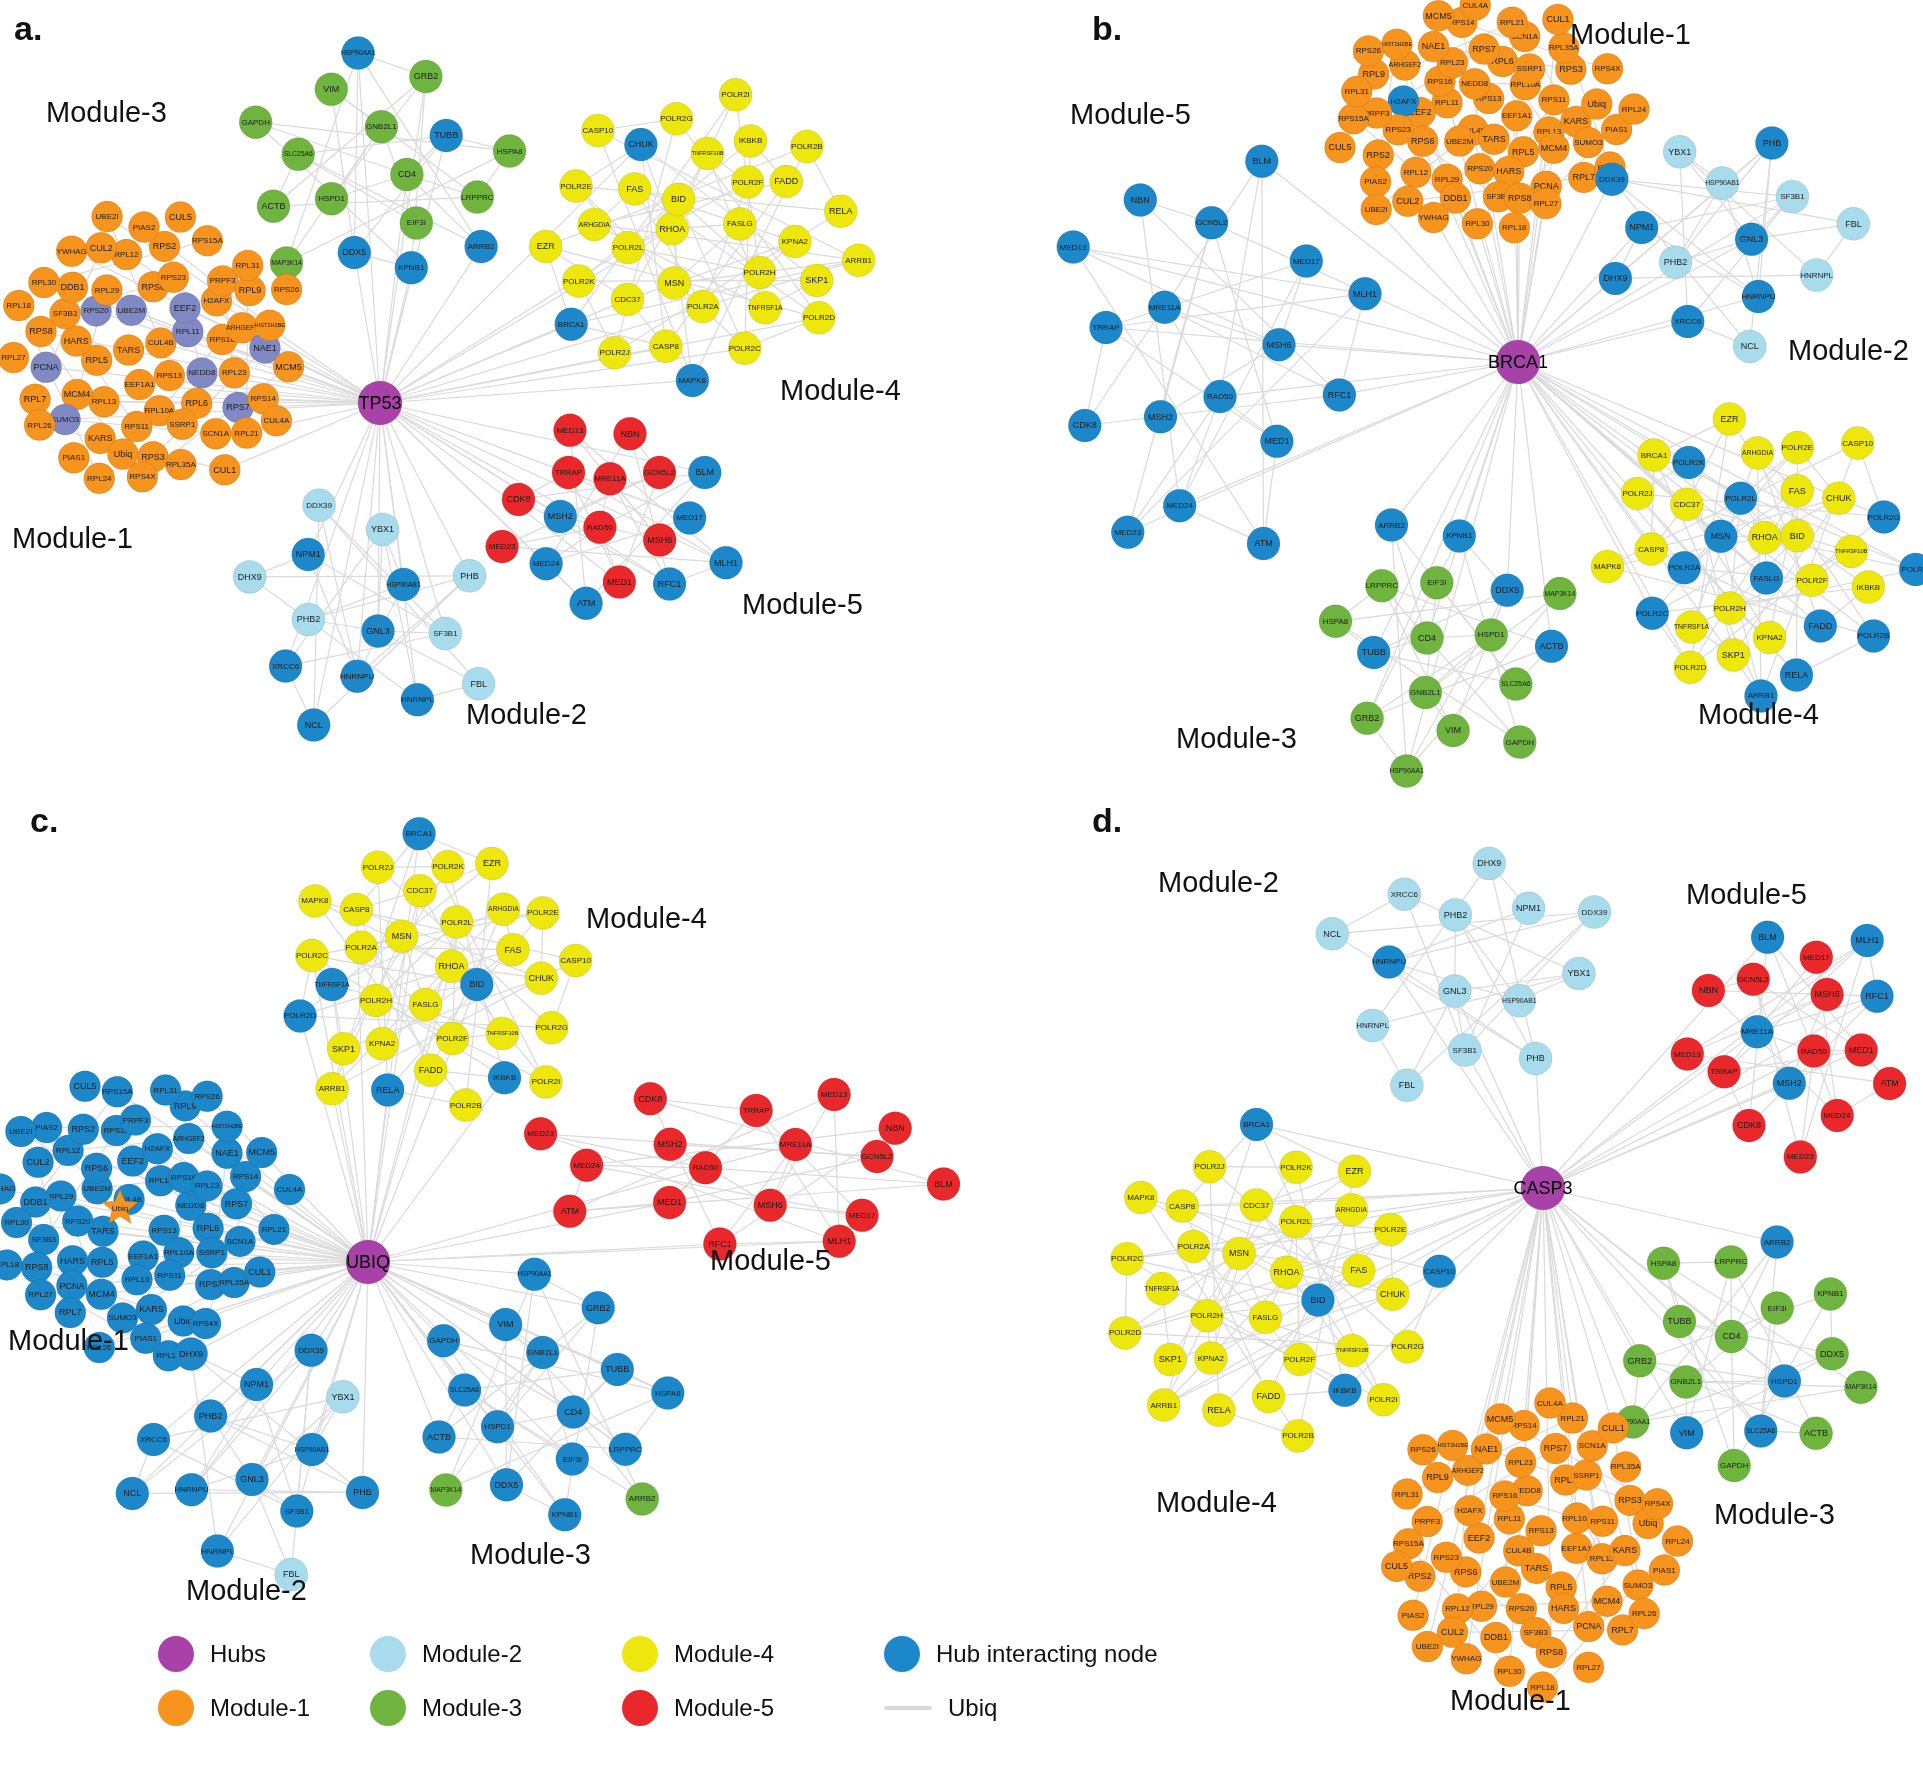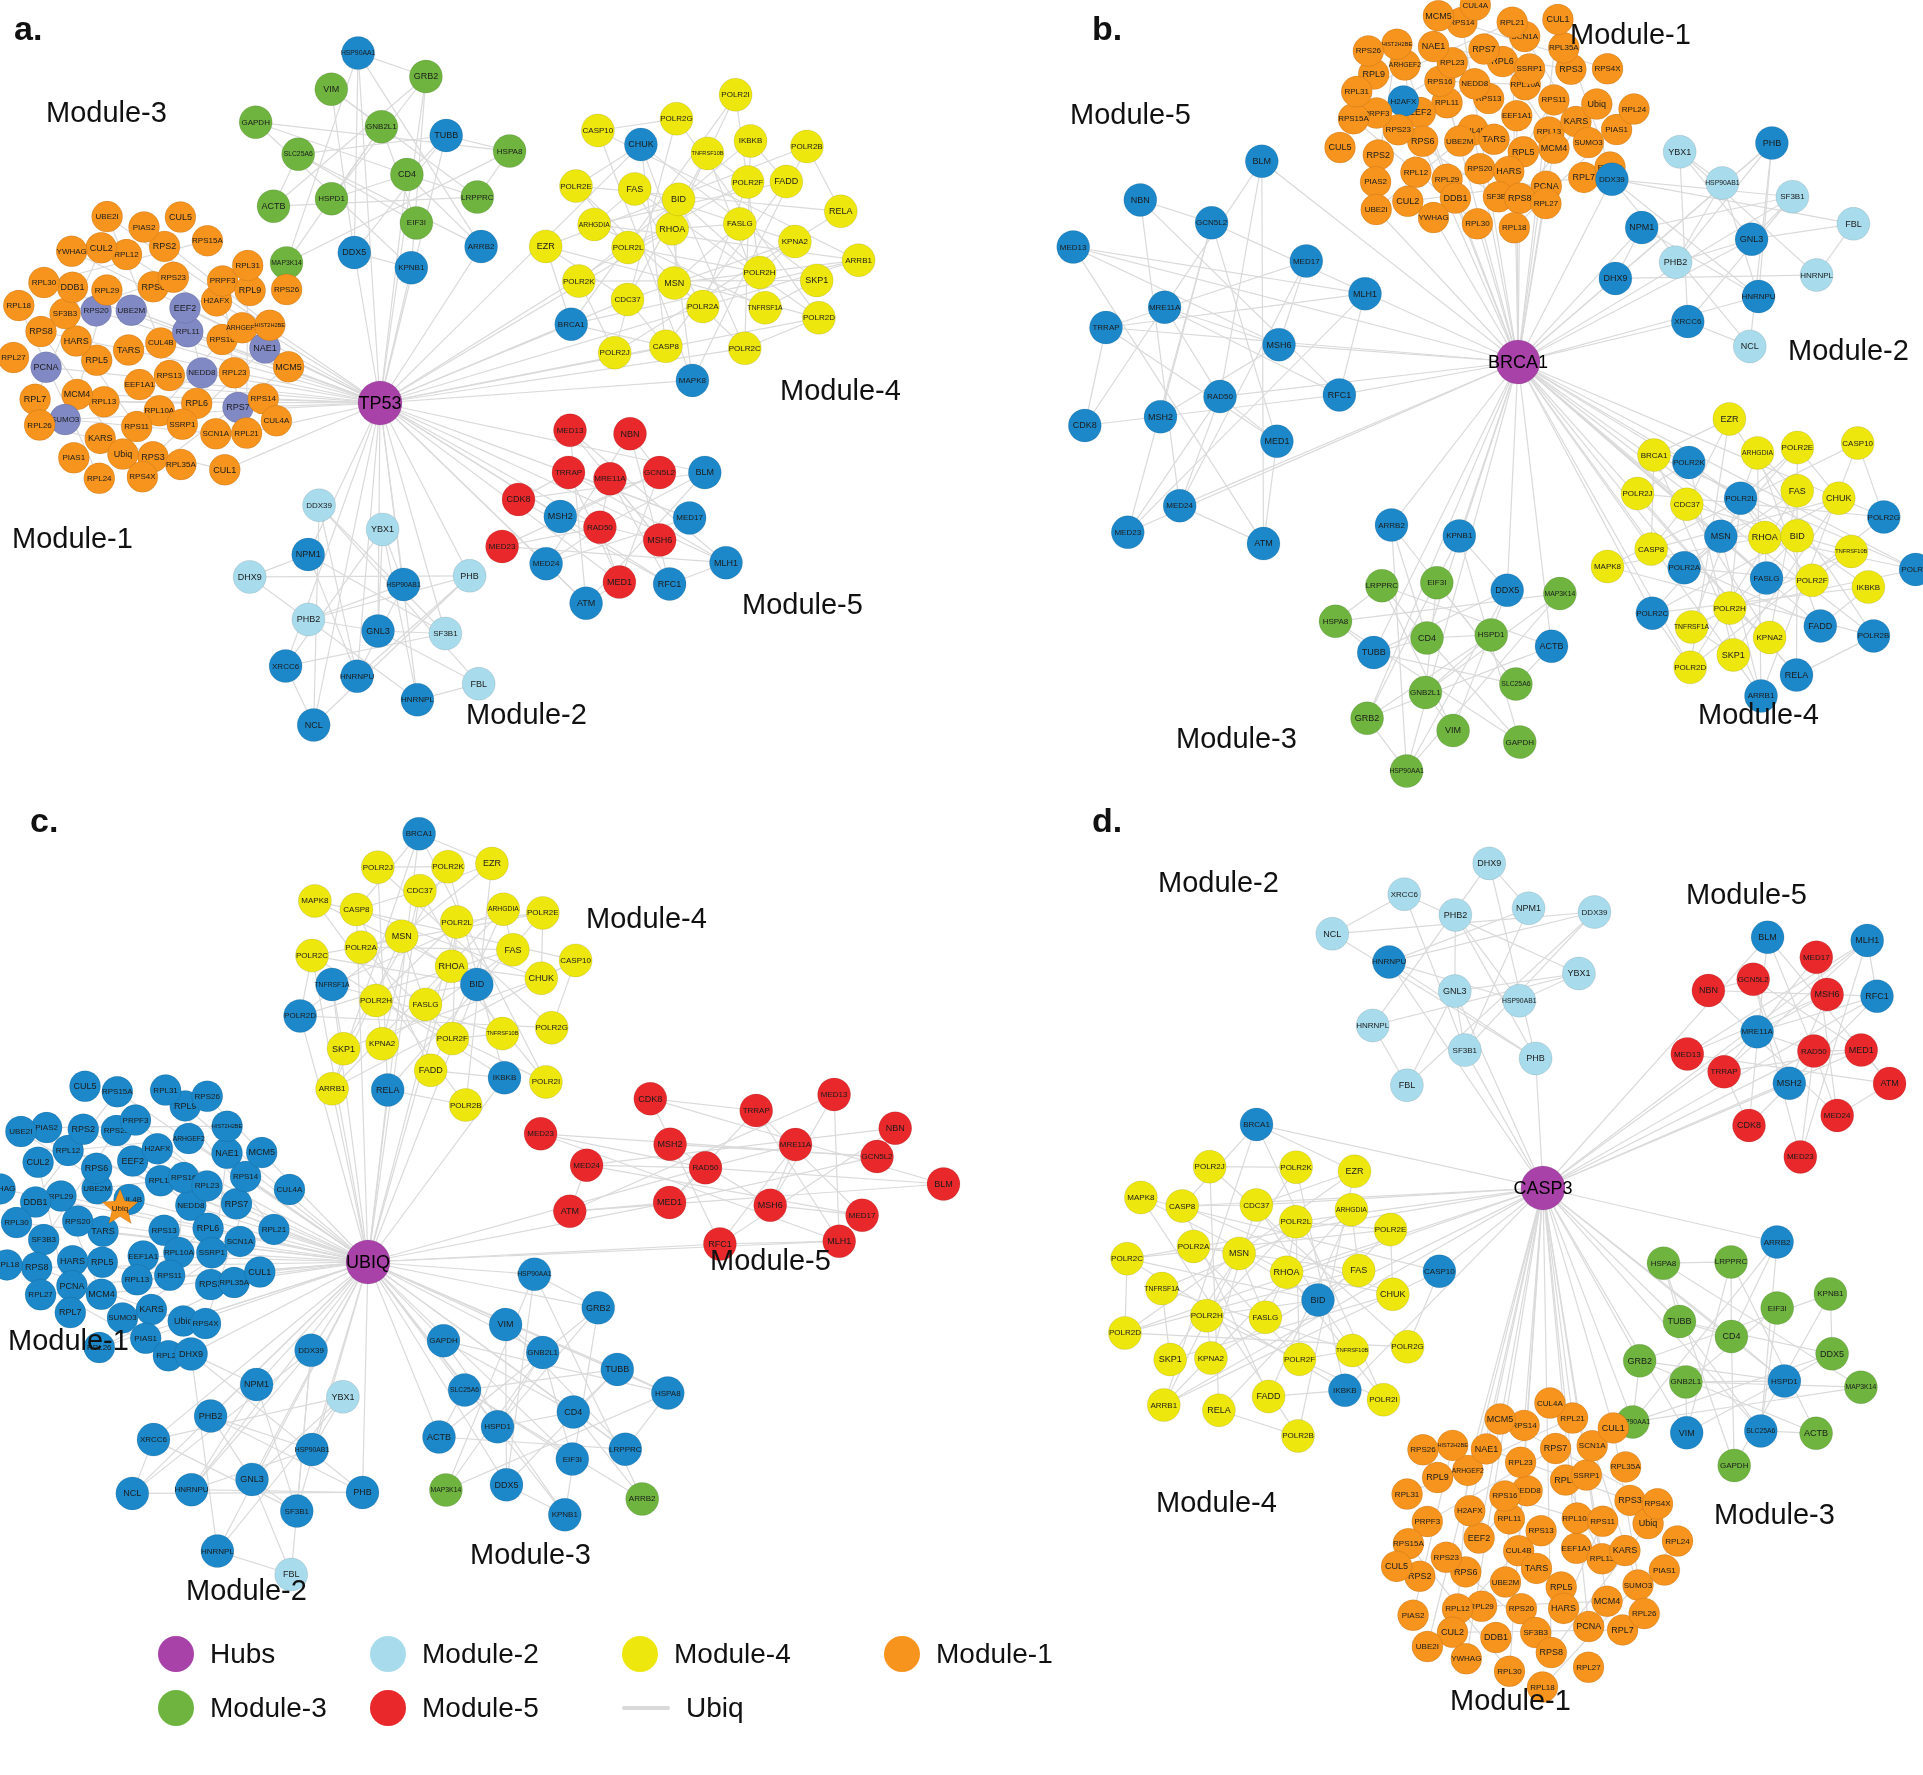--- a/index.html
+++ b/index.html
@@ -17,21 +17,21 @@
   .hub-label{font-size:18px;font-weight:500;fill:#000;text-anchor:middle;pointer-events:none}
   .star-label{font-size:8px;fill:#1b1b1b;text-anchor:middle;pointer-events:none}
   .legend{
     position:absolute;left:158px;top:1636px;
     display:grid;grid-template-columns:212px 252px 262px 380px;
     row-gap:18px;align-items:center;
   }
   .legend-item{display:flex;align-items:center;gap:16px}
   .swatch{width:36px;height:36px;border-radius:50%;flex:0 0 auto}
   .swatch.line{width:48px;height:4px;border-radius:2px}
-  .legend-label{font-size:28px;color:#111;white-space:nowrap}
+  .legend-label{font-size:24px;color:#111;white-space:nowrap}
 </style>
 </head>
 <body>
 
 <div class="figure">
   <svg class="net" width="1923" height="1775" viewBox="0 0 1923 1775">
       <g>
         <g>
           <line x1="406.9" y1="174.5" x2="331.5" y2="198.7" class="edge"></line>
           <line x1="406.9" y1="174.5" x2="446.2" y2="135.5" class="edge"></line>
@@ -2133,20 +2133,24 @@
   <div class="legend-item">
     <span class="swatch" style="background: rgb(168, 220, 236);"></span>
     <span class="legend-label">Module-2</span>
   </div>
 
   <div class="legend-item">
     <span class="swatch" style="background: rgb(237, 231, 14);"></span>
     <span class="legend-label">Module-4</span>
   </div>
 
+  <div class="legend-item">
+    <span class="swatch" style="background: rgb(28, 136, 201);"></span>
+    <span class="legend-label">Hub interacting node</span>
+  </div>
 
   <div class="legend-item">
     <span class="swatch" style="background: rgb(247, 148, 30);"></span>
     <span class="legend-label">Module-1</span>
   </div>
 
   <div class="legend-item">
     <span class="swatch" style="background: rgb(110, 180, 63);"></span>
     <span class="legend-label">Module-3</span>
   </div>

